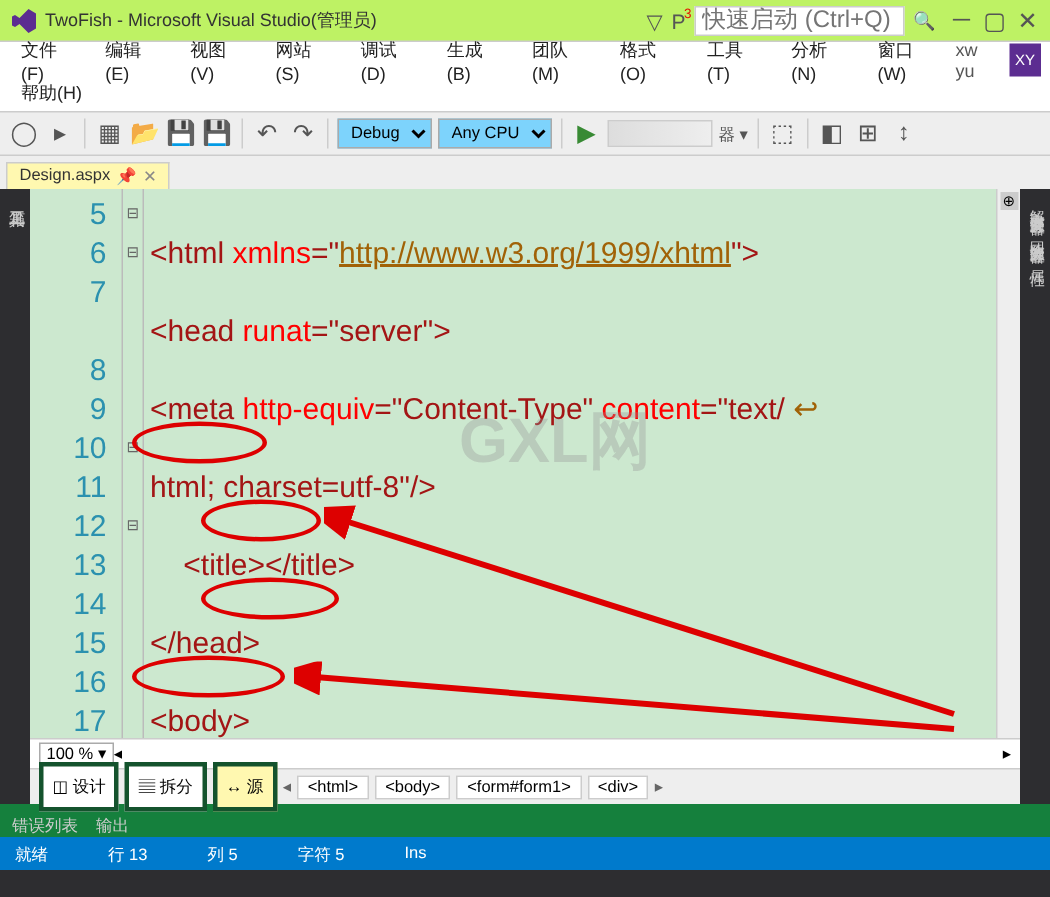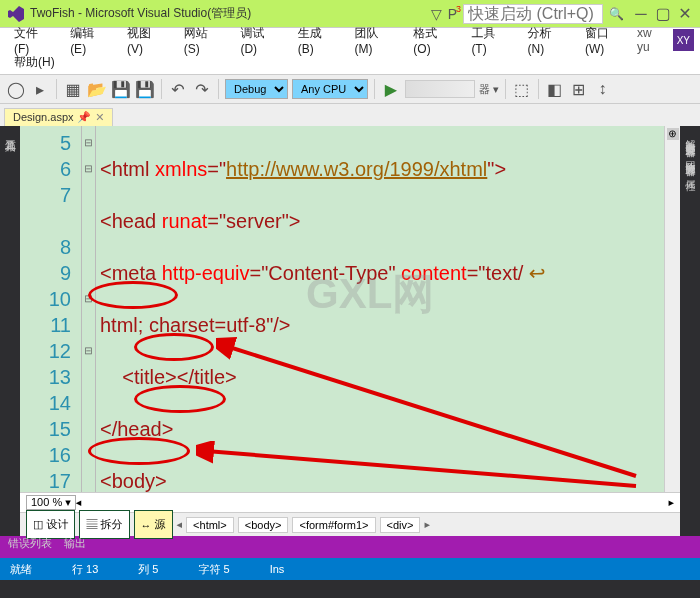--- a/index.html
+++ b/index.html
@@ -39,25 +39,25 @@
 .t-blue { color: #a16207; }
 .t-brown { color: #a31515; }
 .t-red { color: #ff0000; }
 .underline { text-decoration: underline; }
 .ellipse { position: absolute; border: 3px solid #d00; border-radius: 50%; pointer-events: none; }
 .arrow { position: absolute; pointer-events: none; }
 .watermark { position: absolute; top: 155px; left: 210px; font-size: 42px; color: rgba(150,150,150,0.35); font-weight: bold; font-family: Arial; pointer-events: none; }
 .zoom-row { height: 20px; background: #fff; display: flex; align-items: center; padding: 0 6px; font-size: 11px; border-top: 1px solid #ccc; }
 .zoom-row .dd { border: 1px solid #aaa; padding: 0 4px; margin-right: auto; }
 .viewbar { height: 24px; background: #eee; display: flex; align-items: center; padding: 0 6px; gap: 4px; font-size: 11px; border-top: 1px solid #ccc; }
-.viewbar .vb { border: 1px solid #14532d; padding: 6px 6px; background: #fff; }
+.viewbar .vb { border: 3px solid #14532d; padding: 6px 6px; background: #fff; }
 .viewbar .vb.active { background: #fff8b0; }
 .viewbar .crumb { border: 1px solid #ccc; padding: 1px 6px; background: #fff; }
 .viewbar .nav { color: #666; }
-.bottom-tabs { height: 22px; background: #a21caf; display: flex; align-items: flex-start; padding: 0 8px; gap: 12px; }
+.bottom-tabs { height: 22px; background: #15803d; display: flex; align-items: flex-end; padding: 0 8px; gap: 12px; }
 .bottom-tabs .bt { font-size: 11px; color: #ccc; }
 .statusbar { height: 22px; background: #007acc; color: #fff; display: flex; align-items: center; padding: 0 10px; gap: 40px; font-size: 11px; }
 </style>
 </head>
 <body>
 
 <div class="titlebar">
   <svg class="icon" viewBox="0 0 16 16">
       <path fill="#5c2d91" d="M11 0l5 3v10l-5 3-6-6-3 2-2-1V5l2-1 3 2 6-6z"></path>
     </svg>

